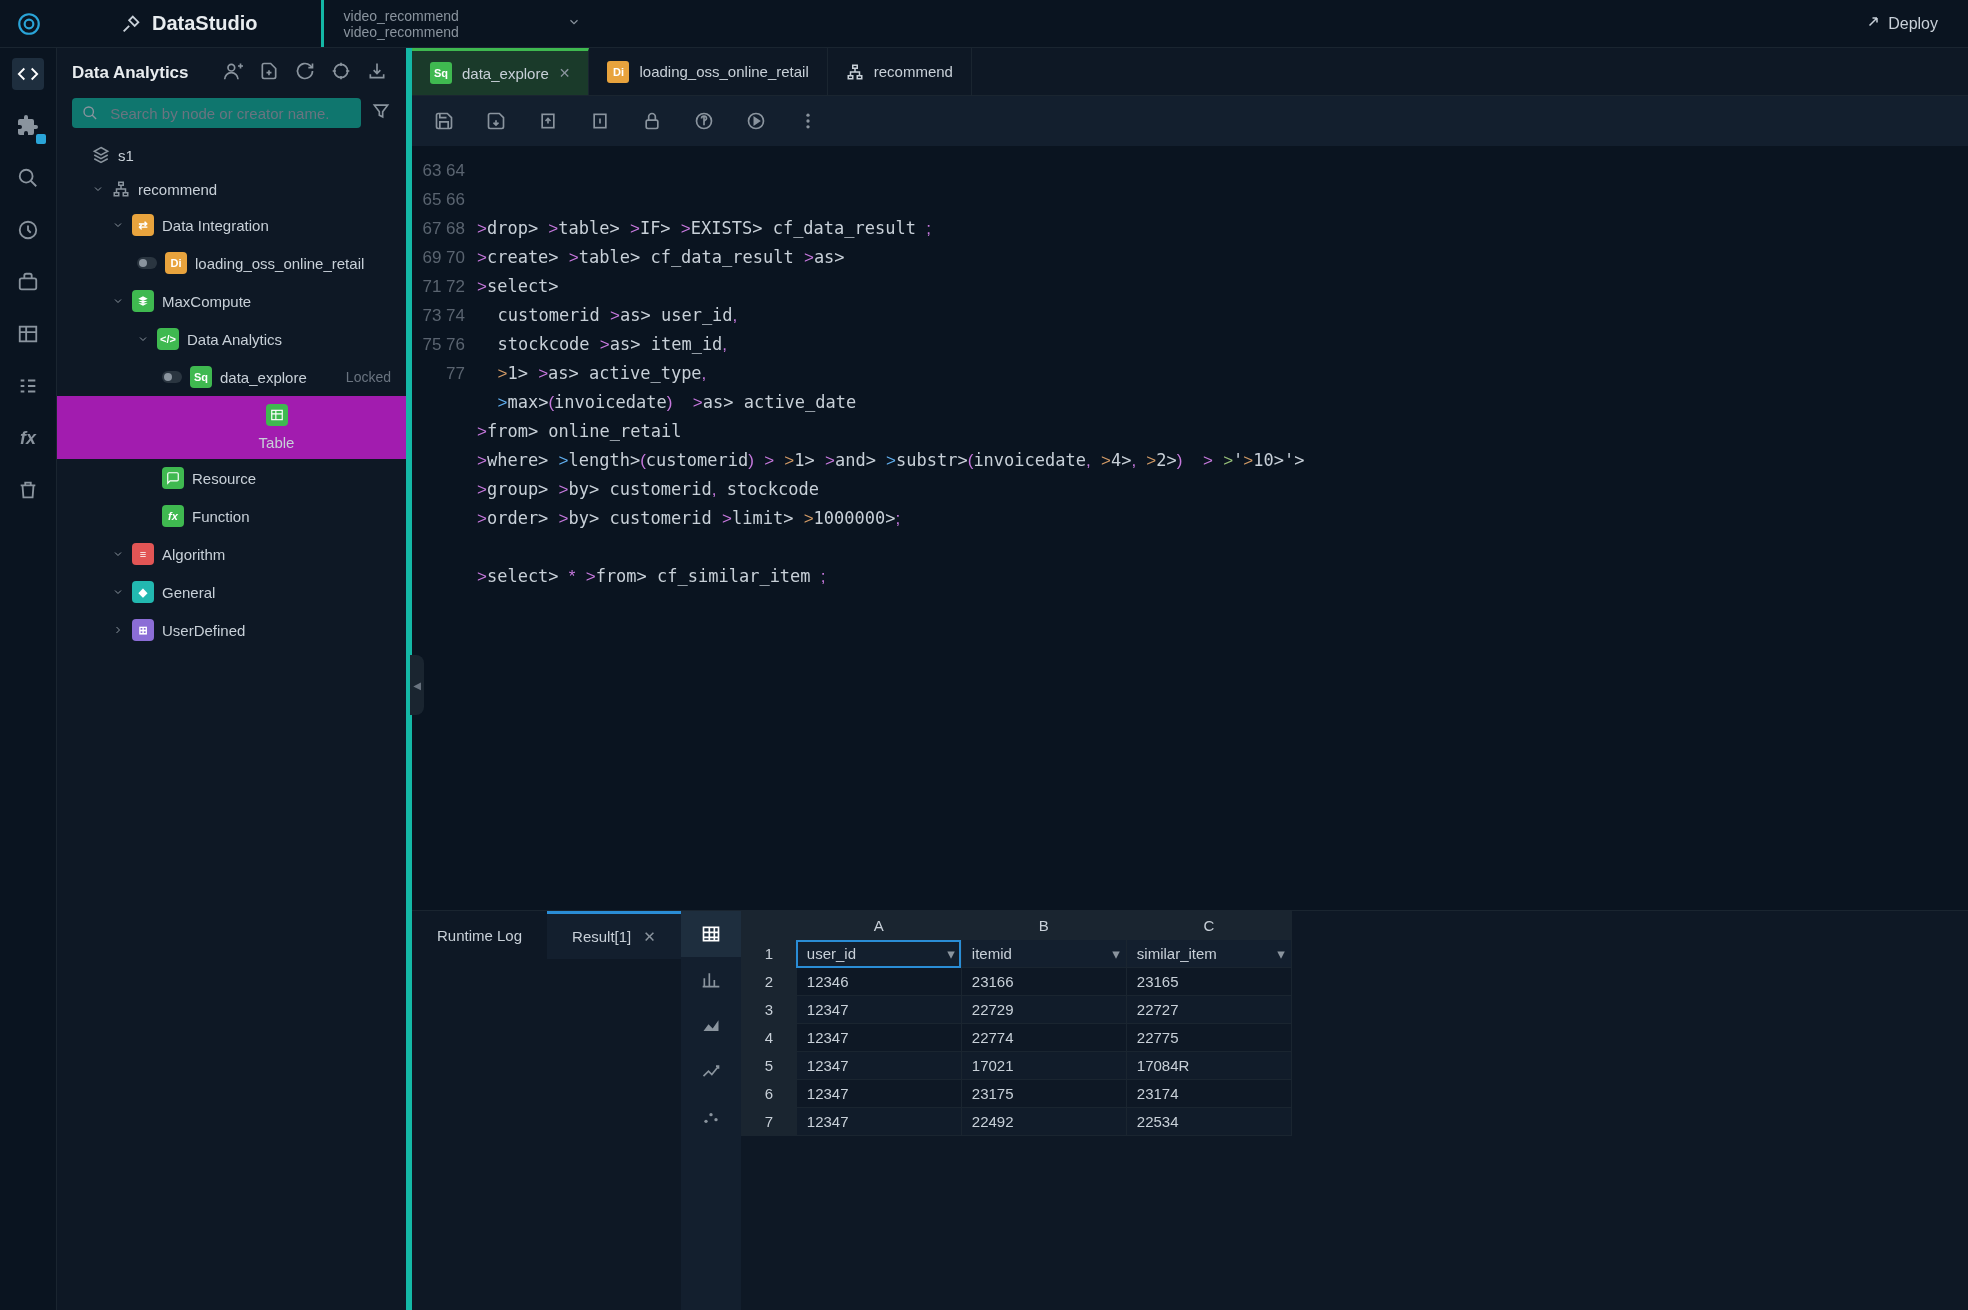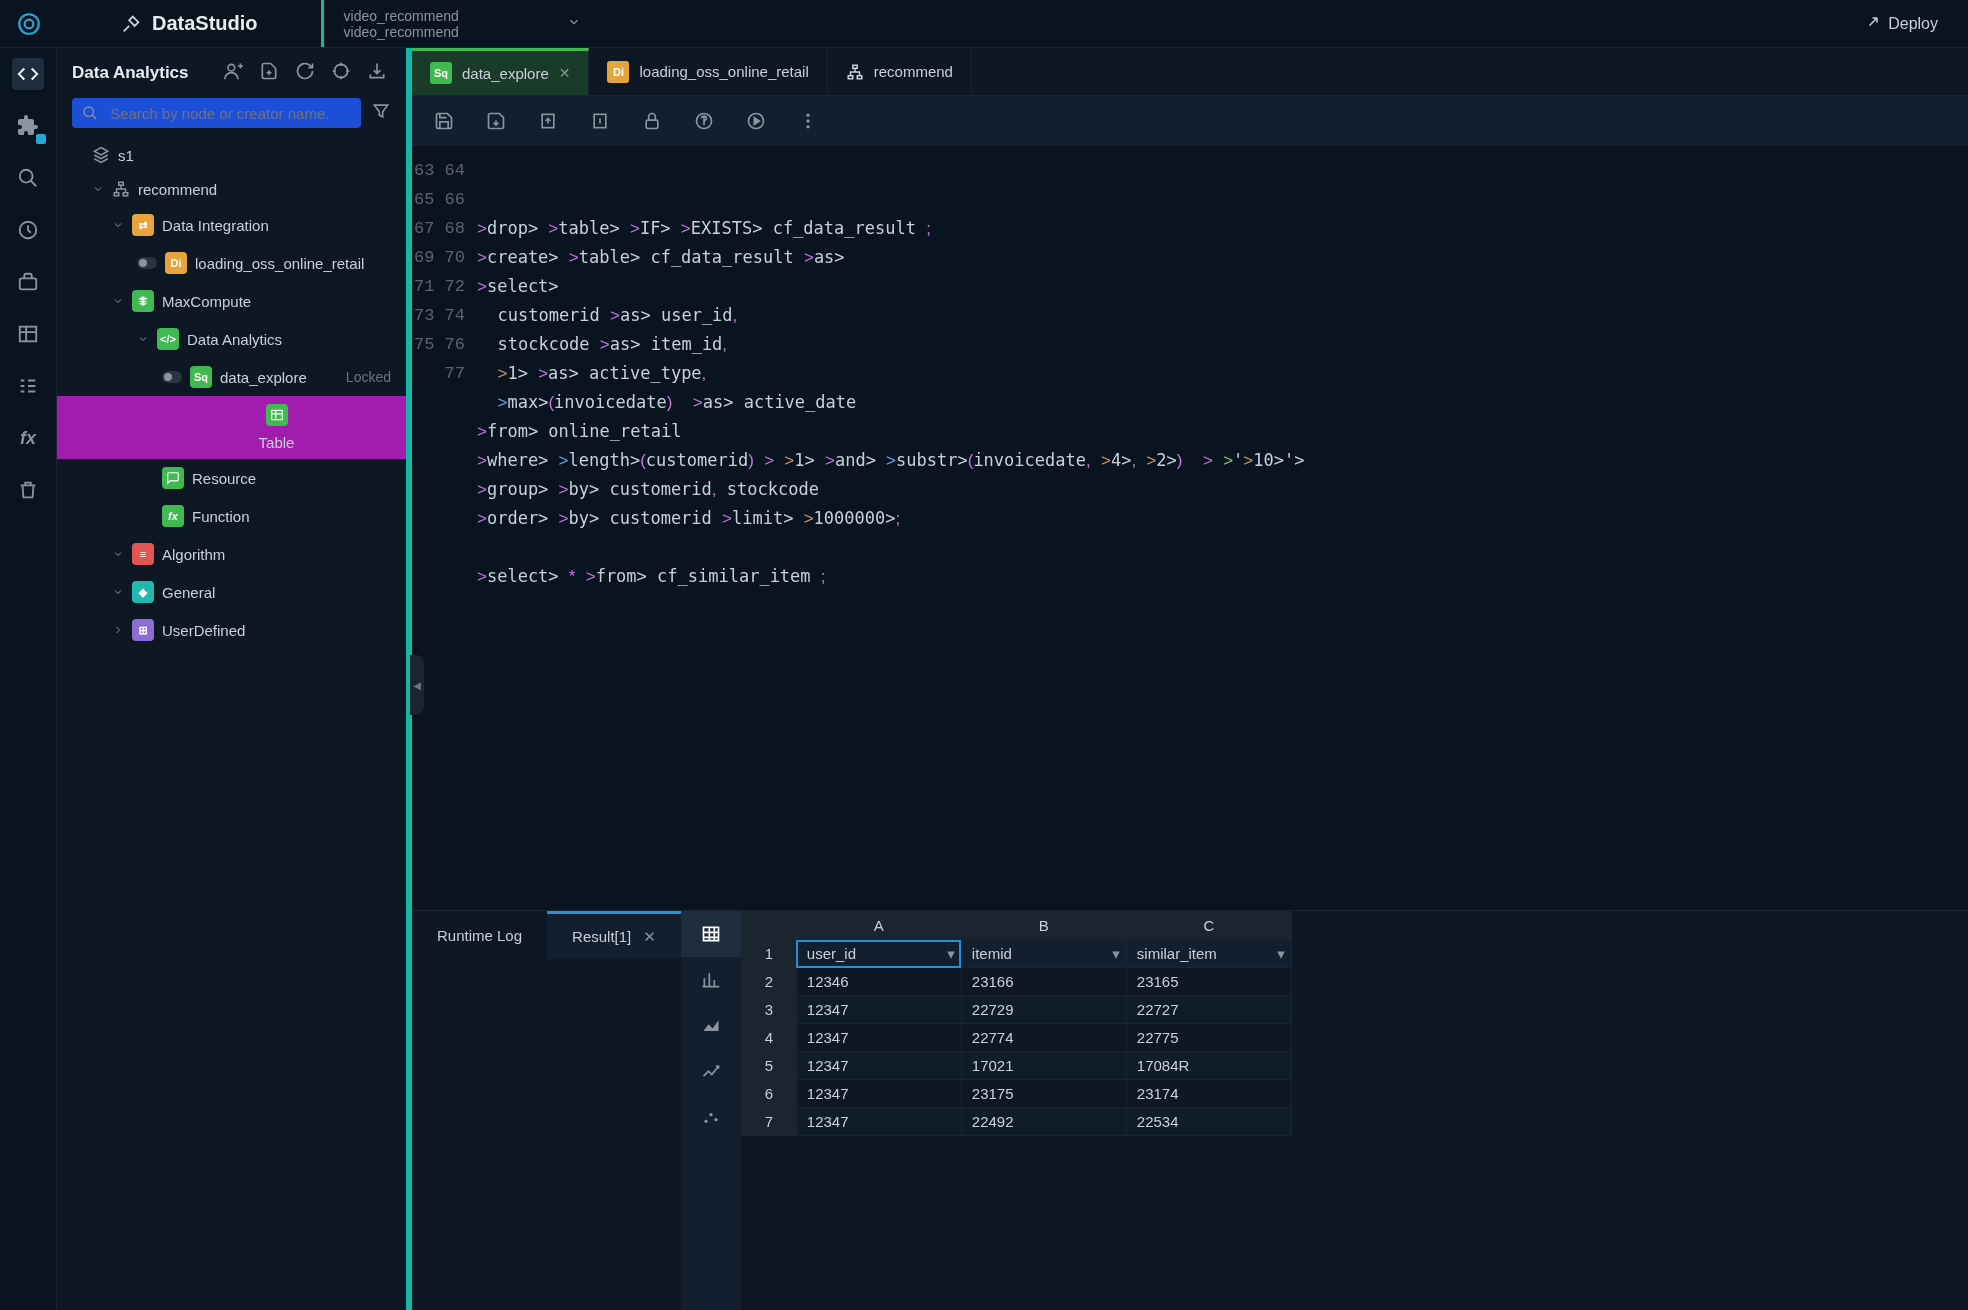--- a/index.html
+++ b/index.html
@@ -17,21 +17,21 @@
 
 .iconbar { width: 57px; background: #0a1420; border-right: 1px solid #1a2530; display: flex; flex-direction: column; align-items: center; padding-top: 10px; gap: 20px; }
 .iconbar .icon { width: 32px; height: 32px; display: flex; align-items: center; justify-content: center; color: #8a949e; cursor: pointer; position: relative; }
 .iconbar .icon.active { background: #1e2e3e; color: #fff; border-radius: 4px; }
 
 .sidebar { width: 355px; background: #0e1825; border-right: 6px solid #14b8a6; display: flex; flex-direction: column; }
 .sidebar-header { height: 50px; display: flex; align-items: center; padding: 0 15px; gap: 8px; }
 .sidebar-title { font-size: 17px; font-weight: 600; color: #e8ecef; flex: 1; }
 .sidebar-header .tb-icon { color: #8a949e; cursor: pointer; padding: 4px; }
 .sidebar-search-row { display: flex; align-items: center; padding: 0 15px 10px; gap: 10px; }
-.search-box { flex: 1; background: #1d4ed8; border-radius: 4px; display: flex; align-items: center; padding: 6px 10px; gap: 12px; }
+.search-box { flex: 1; background: #0f766e; border-radius: 4px; display: flex; align-items: center; padding: 6px 10px; gap: 12px; }
 .search-box input { background: transparent; border: none; outline: none; color: #c8d0d8; font-size: 15px; width: 100%; }
 .search-box input::placeholder { color: #6a7480; }
 .filter-icon { color: #8a949e; cursor: pointer; }
 
 .tree { flex: 1; overflow-y: auto; padding-bottom: 20px; }
 .tree-section { display: flex; align-items: center; padding: 10px 15px; background: #131f2e; font-size: 15px; gap: 10px; cursor: pointer; }
 .tree-section.top { }
 .tree-node { display: flex; align-items: center; padding: 8px 15px; font-size: 15px; gap: 8px; cursor: pointer; white-space: nowrap; }
 .tree-node.selected { background: #a21caf; flex-direction: column; }
 .tree-node .label { flex: 1; }
@@ -57,21 +57,21 @@
 .tabs { height: 48px; background: #0e1825; display: flex; align-items: stretch; border-bottom: 1px solid #1a2530; }
 .tab { display: flex; align-items: center; padding: 0 18px; gap: 10px; font-size: 15px; color: #c8d0d8; cursor: pointer; border-right: 1px solid #1a2530; }
 .tab.active { background: #1a3a2a; border-top: 3px solid #3fb950; }
 .tab .badge { width: 22px; height: 22px; border-radius: 3px; display: flex; align-items: center; justify-content: center; font-size: 11px; font-weight: bold; }
 .tab .close { color: #8a949e; font-size: 14px; }
 
 .toolbar { height: 50px; background: #131f2e; display: flex; align-items: center; padding: 0 20px; gap: 28px; }
 .toolbar .tb-btn { color: #8a949e; cursor: pointer; display: flex; align-items: center; justify-content: center; width: 24px; height: 24px; }
 
 .editor-wrap { flex: 1; display: flex; overflow: hidden; background: #0a1420; }
-.gutter { width: 65px; text-align: right; padding: 10px 12px 0 0; font-family: Liberation Mono, monospace; font-size: 17px; color: #5a6470; line-height: 29px; user-select: none; }
+.gutter { width: 65px; text-align: right; padding: 10px 12px 0 0; font-family: Liberation Sans, sans-serif; font-size: 17px; color: #5a6470; line-height: 29px; user-select: none; }
 .editor { flex: 1; padding: 10px 0 0 0; font-family: Menlo, Monaco, monospace; font-size: 17px; line-height: 29px; white-space: pre; color: #c8d0d8; }
 .kw { color: #c678dd; }
 .fn { color: #61afef; }
 .str { color: #98c379; }
 .num { color: #d19a66; }
 .op { color: #c678dd; }
 
 .results-area { height: 400px; border-top: 1px solid #1a2530; display: flex; flex-direction: row; background: #0e1825; }
 .result-tabs { height: 48px; display: flex; align-items: stretch; }
 .result-tab { display: flex; align-items: center; padding: 0 25px; font-size: 15px; color: #c8d0d8; cursor: pointer; gap: 12px; }

